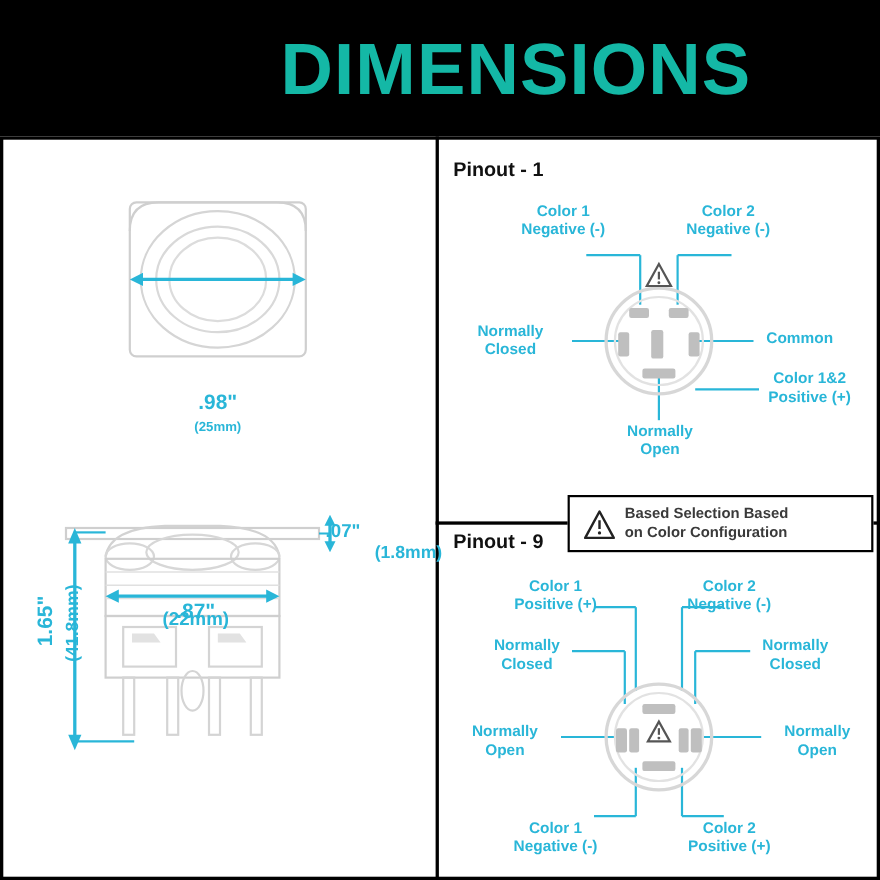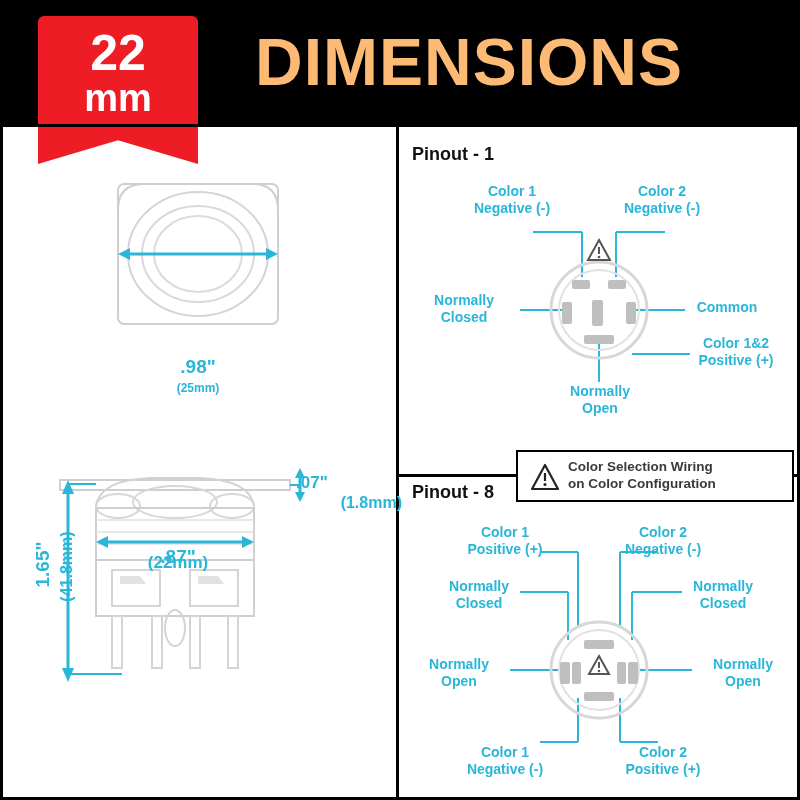--- a/index.html
+++ b/index.html
@@ -15,21 +15,21 @@
     background:#ffffff;
     box-sizing:border-box;
   }
   
   .header{
     position:absolute;left:0;top:0;width:800px;height:124px;
     background:#000000;
   }
   .title{
     position:absolute;left:255px;top:22px;
-    color:#fdba74;
+    color:#14b8a6;
     font-size:66px;
     font-weight:bold;
     letter-spacing:1px;
     line-height:80px;
     white-space:nowrap;
   }
   
   .badge{
     position:absolute;left:38px;top:16px;width:160px;height:148px;
     background:#ee1c25;
@@ -79,24 +79,20 @@
   }
   svg{display:block;}
 </style>
 </head>
 <body>
 
 <div class="page">
 
   <div class="header">
     <div class="title">DIMENSIONS</div>
-  </div>
-  <div class="badge">
-    <div class="num">22</div>
-    <div class="unit">mm</div>
   </div>
 
   <div class="outer-border"></div>
   <div class="vdiv"></div>
   <div class="hdiv-right"></div>
 
   <div class="left-pane">
 
     <svg width="396" height="230" viewBox="0 0 396 230">
 
@@ -221,26 +217,26 @@
     <span>Open</span>
   </div>
 
   <div class="note-box">
     <svg class="warn-tri" width="30" height="28" viewBox="0 0 30 28">
       <path d="M15 2 L28 26 L2 26 Z" fill="none" stroke="#222" stroke-width="2.2" stroke-linejoin="round"></path>
       <line x1="15" y1="10" x2="15" y2="18" stroke="#222" stroke-width="2.2"></line>
       <circle cx="15" cy="21.5" r="1.5" fill="#222"></circle>
     </svg>
     <div class="note-text">
-      <span>Color Selection Wiring</span><br>
+      <span>Based Selection Based</span><br>
       <span>on Color Configuration</span>
     </div>
   </div>
 
-  <div class="pinout-title" style="left:412px;top:482px;">Pinout - 8</div>
+  <div class="pinout-title" style="left:412px;top:482px;">Pinout - 9</div>
 
   <svg width="400" height="320" viewBox="0 0 400 320" style="position:absolute;left:400px;top:480px;">
 
     <line x1="140" y1="72" x2="178" y2="72" stroke="#29b6d8" stroke-width="2"></line>
     <line x1="178" y1="72" x2="178" y2="148" stroke="#29b6d8" stroke-width="2"></line>
     <line x1="258" y1="72" x2="220" y2="72" stroke="#29b6d8" stroke-width="2"></line>
     <line x1="220" y1="72" x2="220" y2="148" stroke="#29b6d8" stroke-width="2"></line>
 
     <line x1="120" y1="112" x2="168" y2="112" stroke="#29b6d8" stroke-width="2"></line>
     <line x1="168" y1="112" x2="168" y2="160" stroke="#29b6d8" stroke-width="2"></line>

